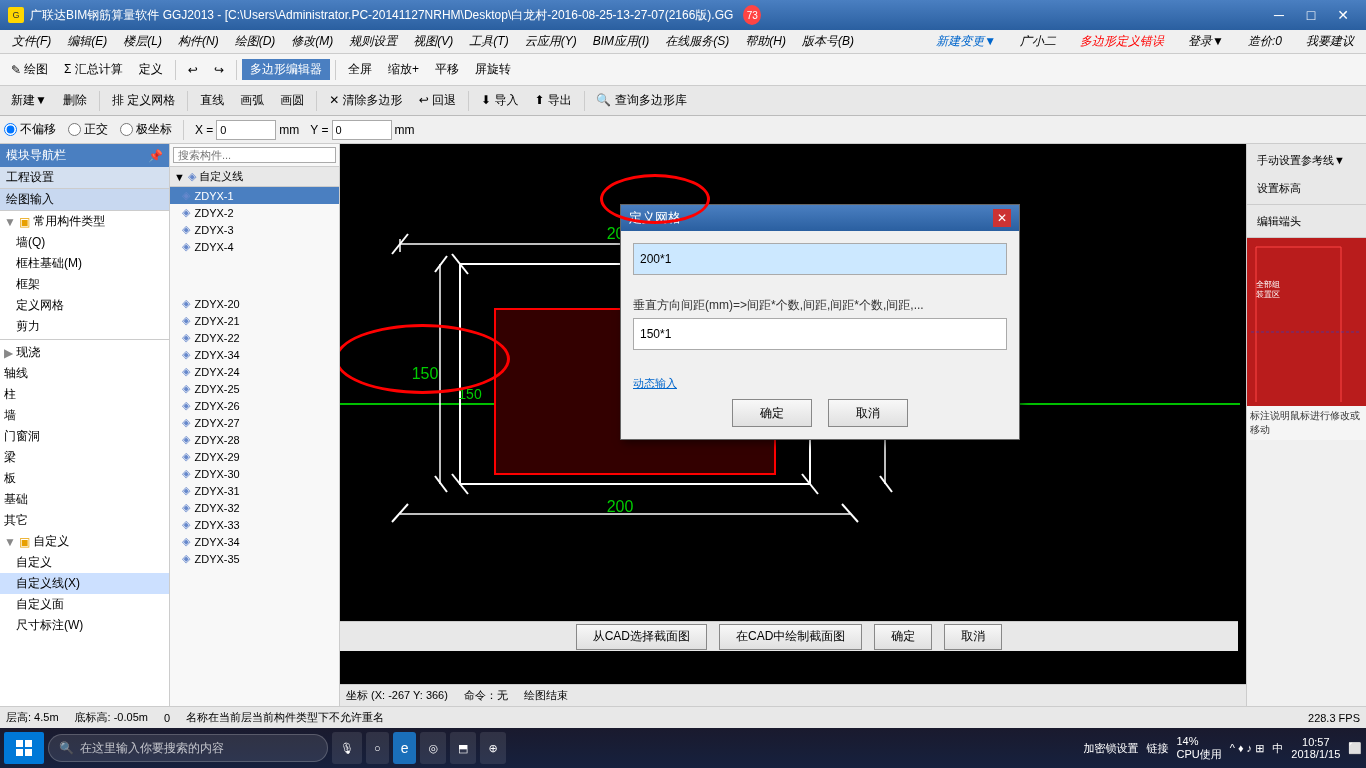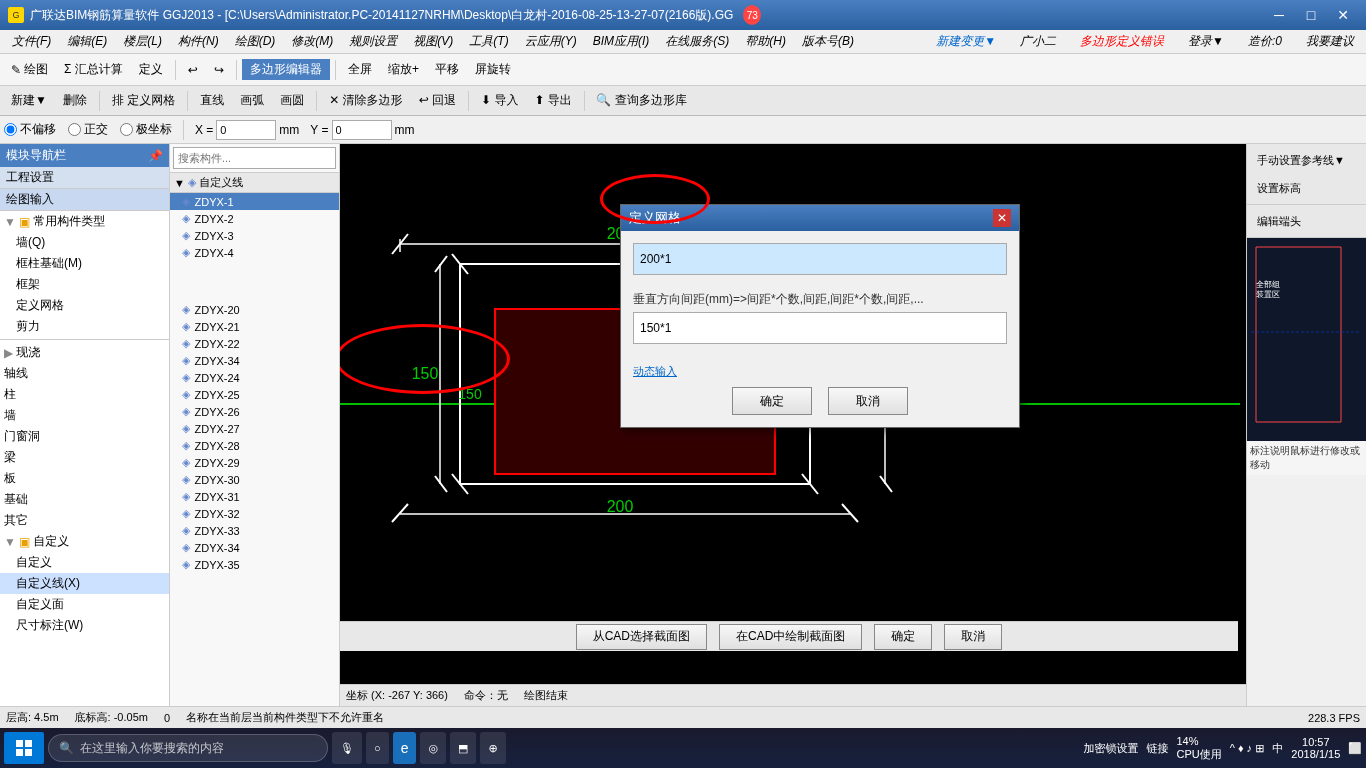--- a/index.html
+++ b/index.html
@@ -280,21 +280,21 @@
       margin-bottom: 4px;
       color: #333;
     }
     .dialog-input {
       width: 100%;
       height: 32px;
       border: 1px solid #aaa;
       padding: 0 6px;
       font-size: 12px;
       background: white;
-      margin-bottom: 16px;
+      margin-bottom: 22px;
     }
     .dialog-input.highlighted {
       background: #cce8ff;
     }
     .dialog-buttons {
       display: flex;
       justify-content: center;
       gap: 16px;
       margin-top: 8px;
     }
@@ -330,21 +330,21 @@
       border-top: 1px solid #ccc;
     }
 
     
     .search-box {
       padding: 3px;
       border-bottom: 1px solid #ccc;
     }
     .search-box input {
       width: 100%;
-      height: 22px;
+      height: 16px;
       border: 1px solid #aaa;
       padding: 0 4px;
       font-size: 11px;
     }
 
     .zdyx-list {
       padding: 0;
     }
     .zdyx-item {
       padding: 2px 4px 2px 12px;
@@ -718,21 +718,21 @@
   </div>
 
   <div class="right-panel">
     <div style="padding:3px;border-bottom:1px solid #ccc;background:#e8e8e8;display:flex;flex-wrap:wrap;gap:2px;">
       <button class="toolbar-btn" style="font-size:11px;">手动设置参考线▼</button>
       <button class="toolbar-btn" style="font-size:11px;">设置标高</button>
     </div>
     <div style="padding:3px;border-bottom:1px solid #ccc;background:#e8e8e8;">
       <button class="toolbar-btn" style="font-size:11px;">编辑端头</button>
     </div>
-    <div style="background:#0f172a;color:#00ff00;padding:4px;font-size:10px;height:203px;overflow:hidden;font-family:Liberation Serif, serif;">
+    <div style="background:#b91c1c;color:#00ff00;padding:4px;font-size:10px;height:168px;overflow:hidden;font-family:Liberation Serif, serif;">
       <svg width="100%" height="100%">
         <line x1="5" y1="5" x2="90" y2="5" stroke="#ff4444" stroke-width="1"></line>
         <line x1="5" y1="5" x2="5" y2="180" stroke="#ff4444" stroke-width="1"></line>
         <line x1="5" y1="180" x2="90" y2="180" stroke="#ff4444" stroke-width="1"></line>
         <line x1="90" y1="5" x2="90" y2="180" stroke="#ff4444" stroke-width="1"></line>
         <line x1="0" y1="90" x2="110" y2="90" stroke="#0044ff" stroke-width="0.5" stroke-dasharray="3,2"></line>
         <text x="5" y="45" fill="white" font-size="8">全部组</text>
         <text x="5" y="55" fill="white" font-size="8">装置区</text>
       </svg>
     </div>

